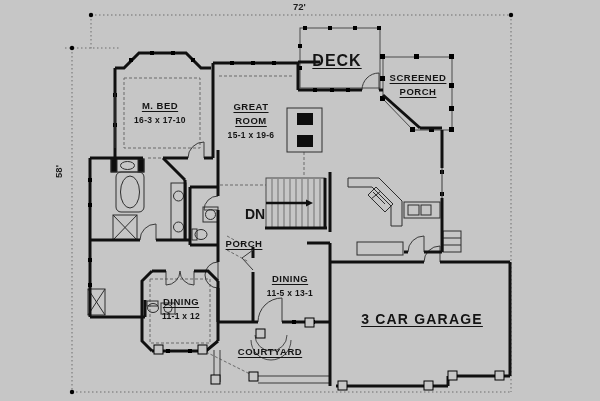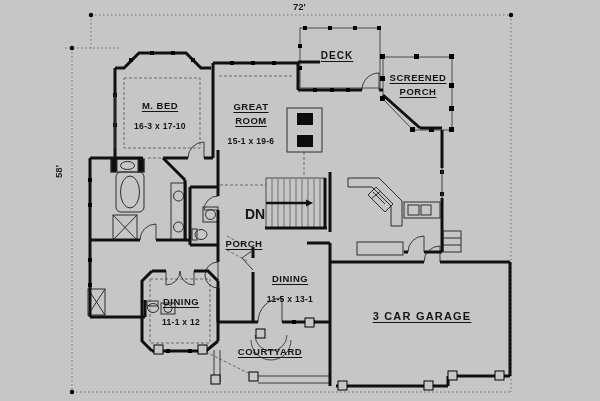--- a/index.html
+++ b/index.html
@@ -8,24 +8,24 @@
     font-family:"Liberation Sans",sans-serif;overflow:hidden;
   }
   .plan svg{position:absolute;left:0;top:0;}
   .room-label{
     position:absolute;transform:translateX(-50%);text-align:center;
     color:#141414;font-weight:bold;line-height:1.45;white-space:nowrap;
   }
   .rn{display:block;font-size:9.5px;letter-spacing:.5px;
       text-decoration:underline;text-underline-offset:2px;}
   .rn:empty{display:none;}
-  .rd{display:block;font-size:8.5px;letter-spacing:.3px;margin-top:7px;}
+  .rd{display:block;font-size:8.5px;letter-spacing:.3px;margin-top:1px;}
   .rd:empty{display:none;}
-  .rn-lg{font-size:11px;letter-spacing:1.2px;}
-  .rn-md{font-size:10px;letter-spacing:1px;}
+  .rn-lg{font-size:14px;letter-spacing:1.2px;}
+  .rn-md{font-size:16px;letter-spacing:1px;}
   .dn-label{position:absolute;transform:translateX(-50%);font-size:14px;
     font-weight:bold;color:#141414;}
   .dim-label{position:absolute;font-size:9.5px;font-weight:bold;color:#1d1d1d;}
   .dim-v{transform:rotate(-90deg);transform-origin:center;}
 </style>
 </head>
 <body>
 
 <div class="plan">
 <svg width="600" height="401" viewBox="0 0 600 401">

